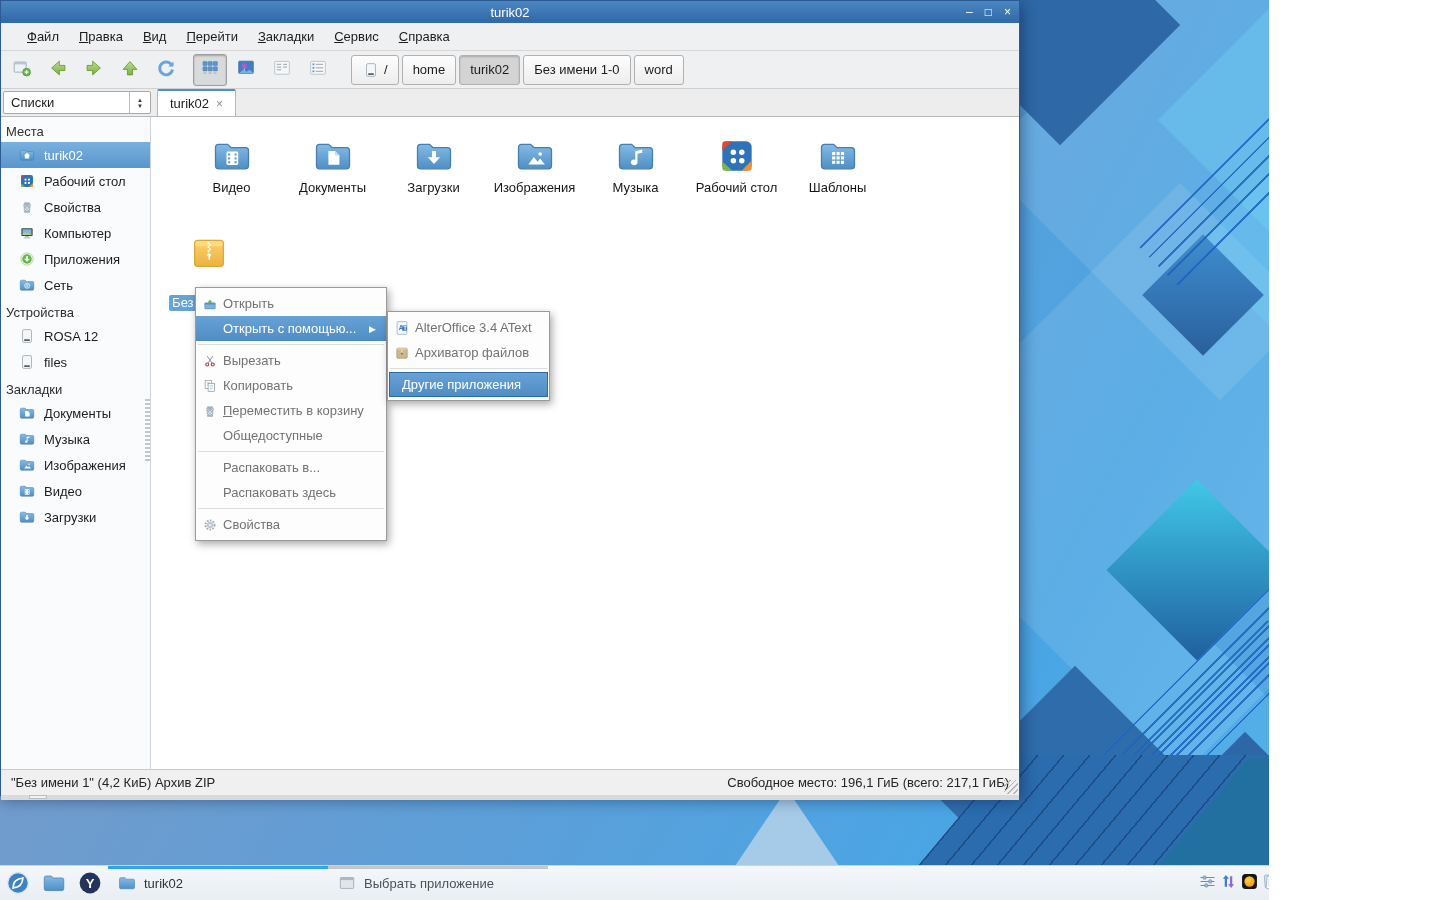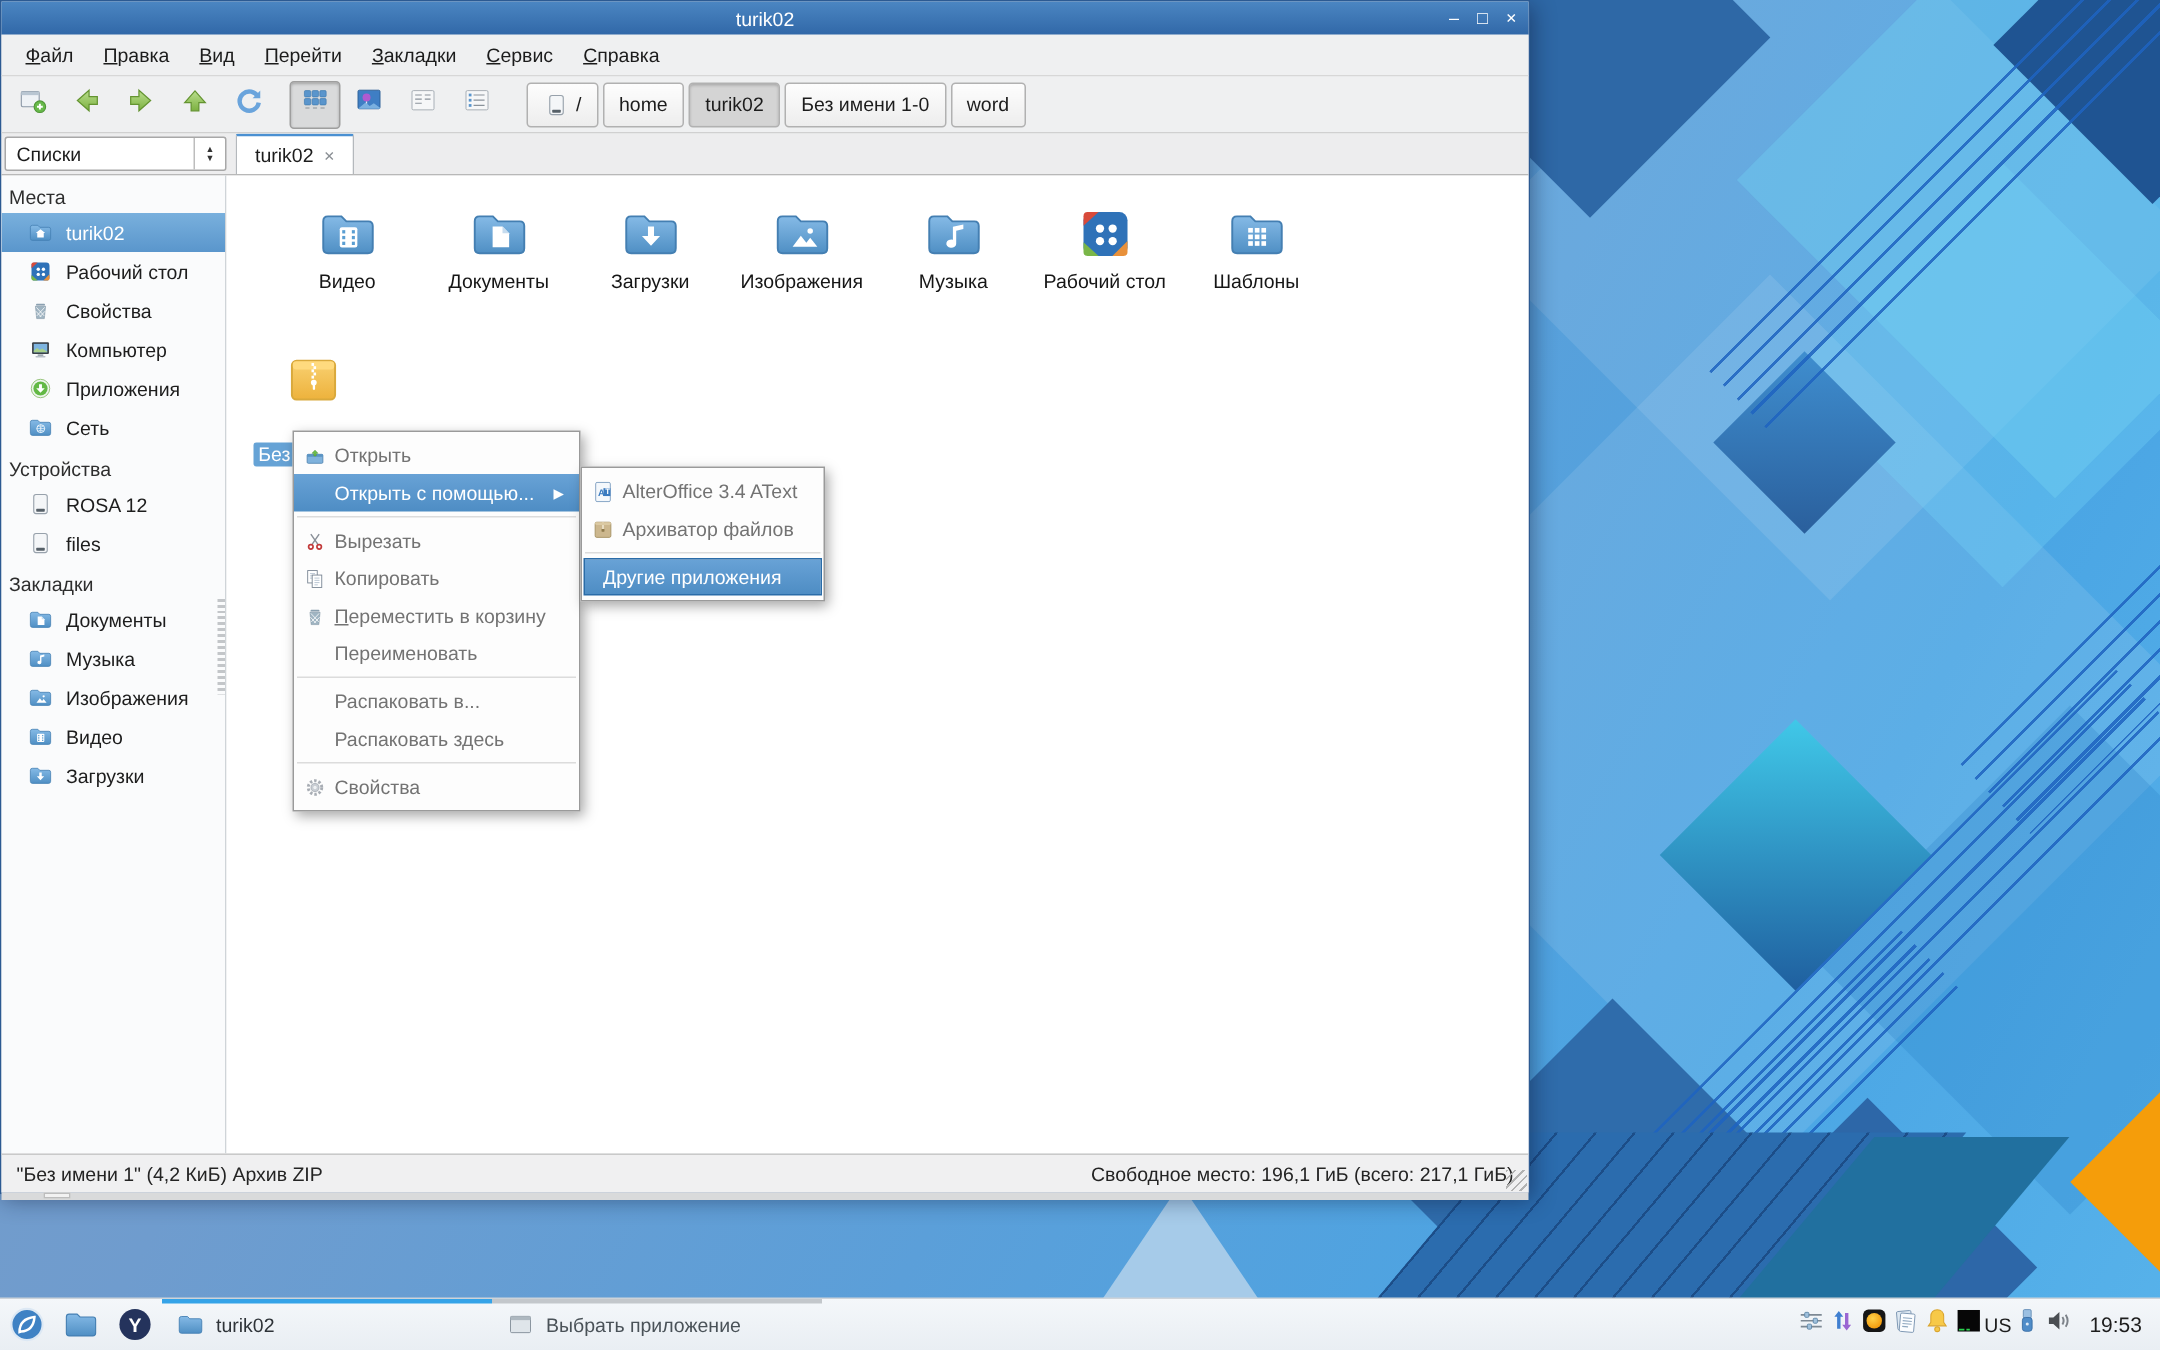--- a/index.html
+++ b/index.html
@@ -1,31 +1,31 @@
 <!DOCTYPE html>
 <html><head>
 <meta charset="utf-8">
 <style>
   html,body{margin:0;padding:0;width:1440px;height:900px;overflow:hidden;
     font-family:"Liberation Sans",sans-serif;cursor:default;-webkit-font-smoothing:antialiased;}
-  #desktop{position:relative;width:1440px;height:900px;overflow:hidden;
+  #desktop{position:relative;width:1269px;height:900px;overflow:hidden;
     background:linear-gradient(118deg,#7a9cc6 0%,#6f9cce 28%,#5b9fd9 55%,#4aa5e4 80%,#57b2ea 100%);}
   
   .wp{position:absolute;transform:rotate(45deg);}
   .wl{position:absolute;transform:rotate(-45deg);opacity:.85;}
   .tri{position:absolute;width:0;height:0;}
   .band{position:absolute;transform:skewX(-40deg);}
   
   .win{position:absolute;left:0;top:0;width:1020px;height:796px;z-index:2;
     border:1px solid #2c5a92;box-sizing:border-box;box-shadow:2px 4px 14px rgba(10,20,50,.45);background:#eff0f1;}
   .titlebar{height:22px;background:linear-gradient(#4b86c2,#3168a8);display:flex;align-items:center;justify-content:center;position:relative;}
   .wtitle{color:#fff;font-size:13px;}
   .wbtns{position:absolute;right:8px;top:0;height:22px;display:flex;align-items:center;gap:12px;}
   .wbtn{color:#fff;font-size:12px;line-height:22px;}
-  .menubar{height:27px;background:#eff0f1;border-bottom:1px solid #d7d7d7;display:flex;align-items:center;padding-left:6px;}
+  .menubar{height:27px;background:#eff0f1;border-bottom:1px solid #d7d7d7;display:flex;align-items:center;padding-left:16px;}
   .menu-item{font-size:13px;color:#1c1c1c;padding:4px 10px;}
   .toolbar{height:37px;background:#eff0f1;border-bottom:1px solid #d0d0d0;display:flex;align-items:center;padding-left:4px;}
   .tbtn{width:32px;height:30px;display:inline-flex;align-items:center;justify-content:center;border:1px solid transparent;border-radius:3px;margin-right:2px;}
   .tbtn.active{background:#d9dadb;border-color:#9e9e9e;box-shadow:inset 0 1px 2px rgba(0,0,0,.25);}
   .gap8{margin-left:8px;}
   .pathbar{display:flex;align-items:center;margin-left:14px;}
   .pbtn{height:28px;display:inline-flex;align-items:center;gap:4px;padding:0 10px;margin-right:3px;
     background:linear-gradient(#fdfdfd,#ededed);border:1px solid #b1b1b1;border-radius:3px;font-size:13px;color:#1c1c1c;}
   .pbtn.active{background:#d4d4d4;box-shadow:inset 0 1px 2px rgba(0,0,0,.2);}
   .tabrow{height:27px;background:#ededee;border-bottom:1px solid #b8b8b8;display:flex;align-items:flex-end;}
@@ -550,21 +550,21 @@
           <svg width="18" height="18" viewBox="0 0 24 24">
             <rect x="8" y="6" width="8" height="1.6" rx="0.8" fill="#8aa0b0"></rect>
             <path d="M7.5 8.2 h9 l-1.1 11 h-6.8 z" fill="#9fb4c2" stroke="#7b91a0" stroke-width="0.5"></path>
             <path d="M8.3 9.2 l7 7.6 M15.7 9.2 l-7 7.6 M7.9 12.6 l4.8 5.2 M16.1 12.6 l-4.8 5.2" stroke="#fff" stroke-width="0.7" fill="none"></path>
           </svg>
         </span>
         <span class="lbl"><u>П</u>ереместить в корзину</span>
       </div>
       <div class="mi">
         <span class="ico"></span>
-        <span class="lbl">Переименовать</span>
+        <span class="lbl">Общедоступные</span>
       </div>
       <div class="msep"></div>
       <div class="mi">
         <span class="ico"></span>
         <span class="lbl">Распаковать в...</span>
       </div>
       <div class="mi">
         <span class="ico"></span>
         <span class="lbl">Распаковать здесь</span>
       </div>

